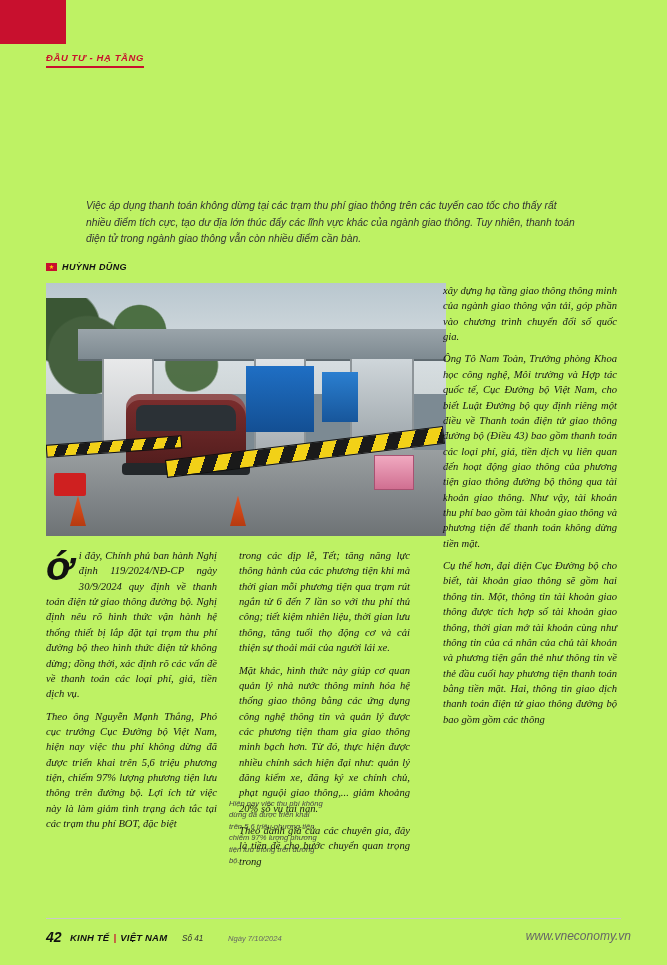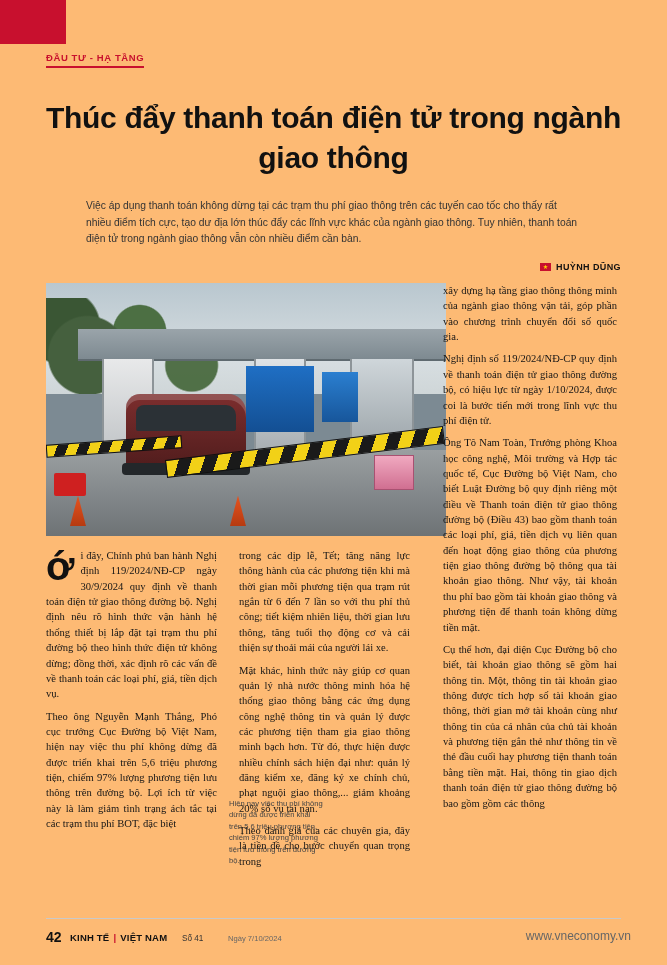--- a/index.html
+++ b/index.html
@@ -9,21 +9,22 @@
     height: 965px;
     background: #ffffff;
     font-family: "Liberation Serif", serif;
     color: #111;
     overflow: hidden;
     position: relative;
   }
   .page {
     position: absolute;
     inset: 0;
-    background: #fdba74;
+    background: #bef264;
+    font-style: italic;
   }
   
   .corner-red {
     position: absolute;
     left: 0; top: 0;
     width: 66px; height: 44px;
     background: #c8102e;
   }
   .kicker {
     position: absolute;
@@ -55,21 +56,21 @@
     text-align: left;
     font-family: "Liberation Sans", sans-serif;
     font-size: 10.3px;
     line-height: 1.62;
     color: #333;
   }
   .byline {
     position: absolute;
     left: 46px; top: 262px;
     width: 575px;
-    text-align: right;
+    text-align: left;
     font-family: "Liberation Sans", sans-serif;
     font-weight: bold;
     font-size: 9px;
     color: #111;
     letter-spacing: 0.4px;
   }
   .byline .flag {
     display: inline-block;
     width: 11px; height: 8px;
     background: #c8102e;
@@ -262,21 +263,20 @@
 </style>
 </head>
 <body>
 
 <div class="page">
 
   <div class="corner-red"></div>
 
   <div class="kicker">ĐẦU TƯ - HẠ TẦNG</div>
 
-  <h1 class="headline">Thúc đẩy thanh toán điện tử trong ngành giao thông</h1>
 
   <div class="standfirst">Việc áp dụng thanh toán không dừng tại các trạm thu phí giao thông trên các tuyến cao tốc cho thấy rất nhiều điểm tích cực, tạo dư địa lớn thúc đẩy các lĩnh vực khác của ngành giao thông. Tuy nhiên, thanh toán điện tử trong ngành giao thông vẫn còn nhiều điểm cần bàn.</div>
 
   <div class="byline">
     <span class="flag"></span><span>HUỲNH DŨNG</span>
   </div>
 
   <div class="photo">
     <div class="ph-sky"></div>
     <div class="ph-tree"></div>
@@ -304,21 +304,20 @@
   </div>
 
   <div class="col col2">
     <p>trong các dịp lễ, Tết; tăng năng lực thông hành của các phương tiện khi mà thời gian mỗi phương tiện qua trạm rút ngắn từ 6 đến 7 lần so với thu phí thủ công; tiết kiệm nhiên liệu, thời gian lưu thông, tăng tuổi thọ động cơ và cải thiện sự thoải mái của người lái xe.</p>
     <p>Mặt khác, hình thức này giúp cơ quan quản lý nhà nước thông minh hóa hệ thống giao thông bằng các ứng dụng công nghệ thông tin và quản lý được các phương tiện tham gia giao thông minh bạch hơn. Từ đó, thực hiện được nhiều chính sách hiện đại như: quản lý đăng kiểm xe, đăng ký xe chính chủ, phạt nguội giao thông,... giảm khoảng 20% số vụ tai nạn.</p>
     <p>Theo đánh giá của các chuyên gia, đây là tiền đề cho bước chuyển quan trọng trong</p>
   </div>
 
   <div class="col col3">
     <p>xây dựng hạ tầng giao thông thông minh của ngành giao thông vận tải, góp phần vào chương trình chuyển đổi số quốc gia.</p>
-    <p>Nghị định số 119/2024/NĐ-CP quy định về thanh toán điện tử giao thông đường bộ, có hiệu lực từ ngày 1/10/2024, được coi là bước tiến mới trong lĩnh vực thu phí điện tử.</p>
     <p>Ông Tô Nam Toàn, Trưởng phòng Khoa học công nghệ, Môi trường và Hợp tác quốc tế, Cục Đường bộ Việt Nam, cho biết Luật Đường bộ quy định riêng một điều về Thanh toán điện tử giao thông đường bộ (Điều 43) bao gồm thanh toán các loại phí, giá, tiền dịch vụ liên quan đến hoạt động giao thông của phương tiện giao thông đường bộ thông qua tài khoản giao thông. Như vậy, tài khoản thu phí bao gồm tài khoản giao thông và phương tiện để thanh toán không dừng tiền mặt.</p>
     <p>Cụ thể hơn, đại diện Cục Đường bộ cho biết, tài khoản giao thông sẽ gồm hai thông tin. Một, thông tin tài khoản giao thông được tích hợp số tài khoản giao thông, thời gian mở tài khoản cùng như thông tin của cá nhân của chủ tài khoản và phương tiện gắn thẻ như thông tin về thẻ đầu cuối hay phương tiện thanh toán bằng tiền mặt. Hai, thông tin giao dịch thanh toán điện tử giao thông đường bộ bao gồm gồm các thông</p>
   </div>
 
   <div class="footer-rule"></div>
   <div class="folio">42</div>
   <div class="footer-brand">
     <span>KINH TẾ</span><span class="sep">|</span><span>VIỆT NAM</span>
   </div>
   <div class="footer-meta">Số 41</div>

